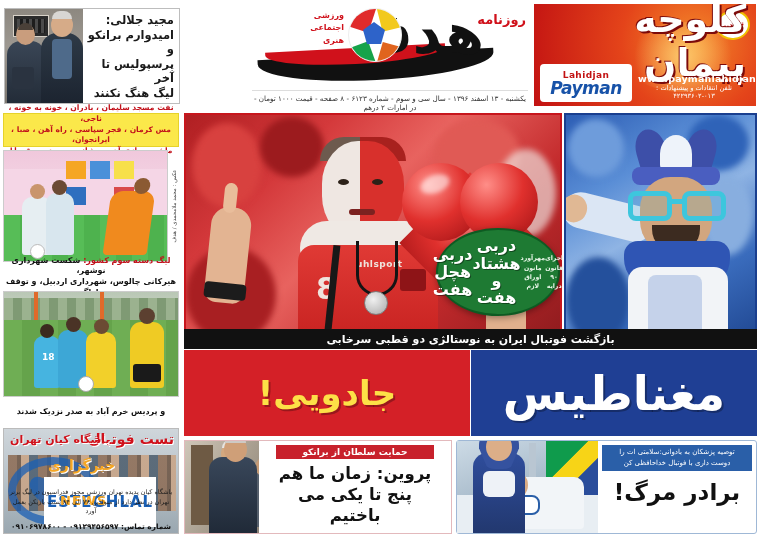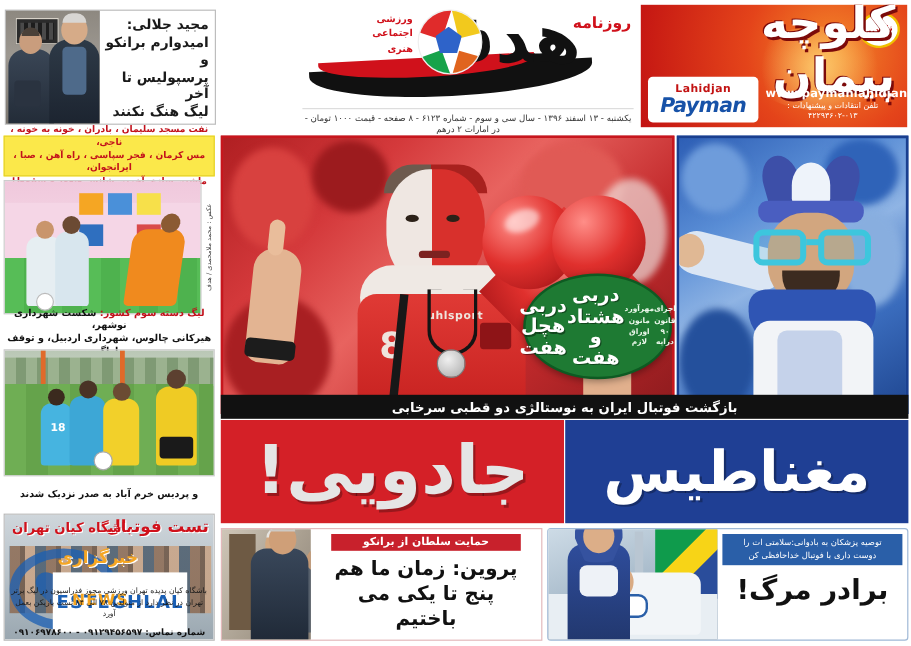--- a/index.html
+++ b/index.html
@@ -274,21 +274,21 @@
       text-shadow:1px 1px 0 rgba(0,0,0,.4);}
 
   
   .kicker{left:184px;top:329px;width:573px;height:20px;background:#111;z-index:7;
       display:flex;align-items:center;justify-content:center;direction:rtl;}
   .kicker span{font-size:11px;font-weight:bold;color:#fff;letter-spacing:-.2px;}
 
   
   .hlred{left:184px;top:350px;width:286px;height:86px;background:#d42027;
       display:flex;align-items:center;justify-content:center;direction:rtl;}
-  .hlred span{font-size:56px;font-weight:bold;color:#e5e5e5;line-height:1;letter-spacing:-2px;
+  .hlred span{font-size:34px;font-weight:bold;color:#fde047;line-height:1;letter-spacing:-2px;
       text-shadow:2px 2px 0 rgba(0,0,0,.28);}
   .hlblue{left:471px;top:350px;width:286px;height:86px;background:#1f3f94;
       display:flex;align-items:center;justify-content:center;direction:rtl;}
   .hlblue span{font-size:47px;font-weight:bold;color:#fff;line-height:1;letter-spacing:-2px;
       text-shadow:2px 2px 0 rgba(0,0,0,.28);}
 
   
   .botL{left:184px;top:440px;width:268px;height:94px;border:1px solid #e3b9bc;background:#fff;display:flex;}
   .botL .txt{width:158px;position:relative;padding:2px 17px;direction:rtl;}
   .botL .kick{background:#c8212c;color:#fff;font-size:9px;font-weight:bold;text-align:center;

